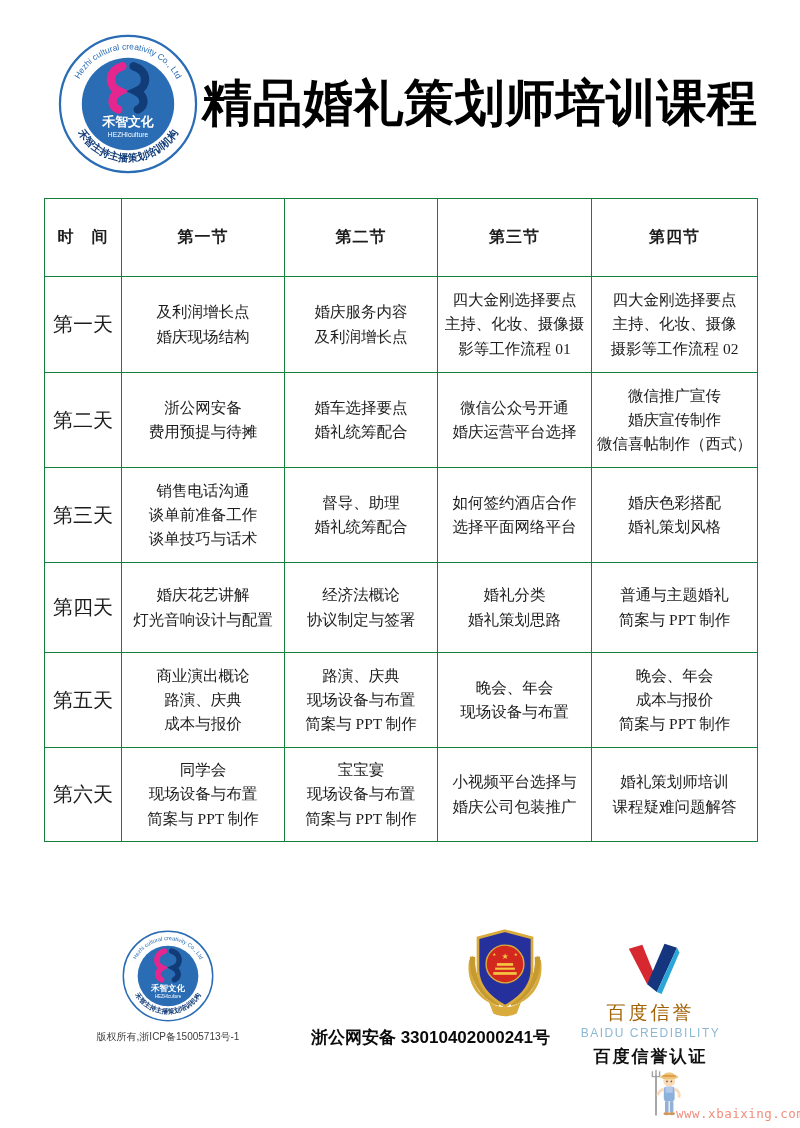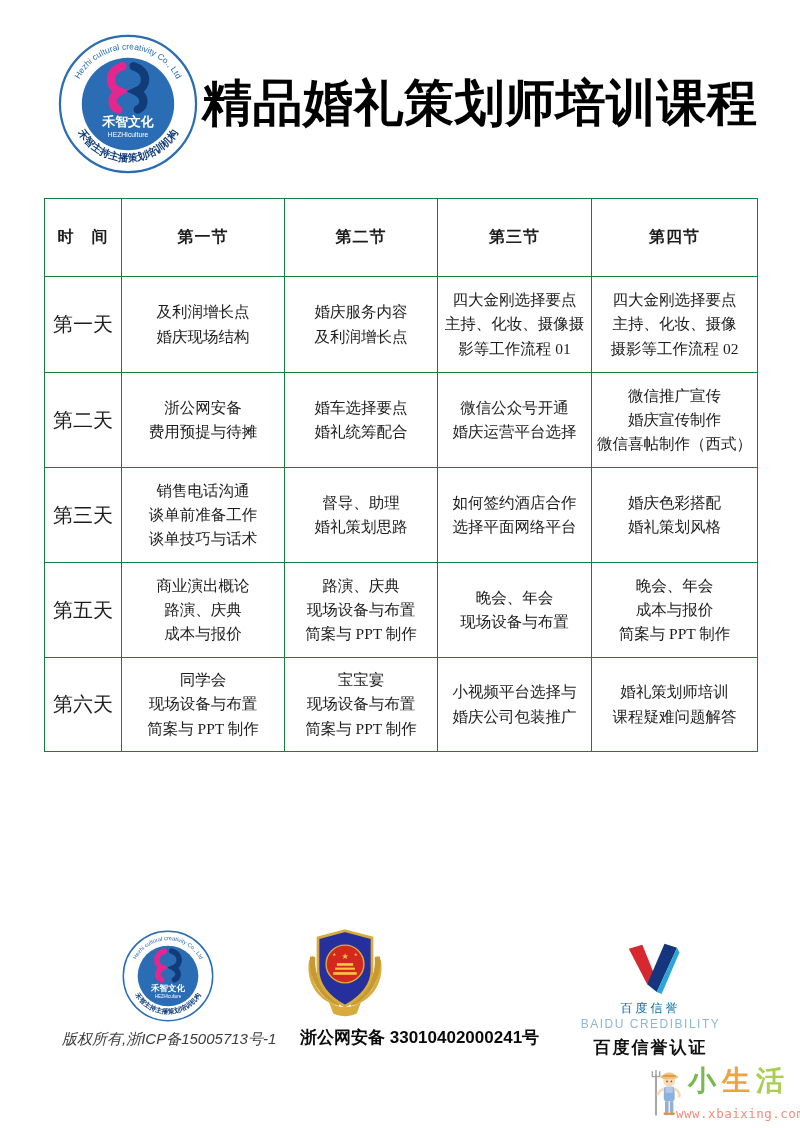--- a/index.html
+++ b/index.html
@@ -38,33 +38,33 @@
   tr.r4 { height:90px; } tr.r5 { height:95px; } tr.r6 { height:94px; }
   .hcell { font-size:16px; font-weight:bold; letter-spacing:1px; }
   .daycell { font-size:20px; font-weight:400; }
   .ccell { font-size:15.5px; line-height:1.55; white-space:pre-line; }
 
   
   .f-left   { position:absolute; left:62px;  top:930px; width:212px; text-align:center; }
   .f-left svg { width:92px; height:92px; }
   .copyright {
     margin-top:4px; font-family:"Liberation Sans", sans-serif;
-    font-size:15px; color:#3c3c3c; white-space:nowrap;font-style:italic;
-  }
-  .f-center { position:absolute; left:300px; top:926px; width:250px; text-align:left; }
+    font-size:10px; color:#3c3c3c; white-space:nowrap;
+  }
+  .f-center { position:absolute; left:300px; top:926px; width:250px; text-align:right; }
   .f-center svg { width:90px; height:94px; }
   .police-caption {
     margin-top:2px; font-family:"Liberation Sans", sans-serif;
     font-size:17px; font-weight:bold; color:#0a0a0a; white-space:nowrap;
   }
   .f-right { position:absolute; left:578px; top:940px; width:145px; text-align:center; }
   .f-right svg { width:62px; height:54px; }
   .baidu-name {
     margin-top:2px; font-family:"Liberation Sans", sans-serif;
-    font-size:12px; color:#0369a1; letter-spacing:3px;
+    font-size:19px; color:#a16207; letter-spacing:3px;
   }
   .baidu-sub {
     font-family:"Liberation Sans", sans-serif;
     font-size:12px; color:#8cb8d4; letter-spacing:1.5px;
   }
   .baidu-caption {
     margin-top:5px; font-family:"Liberation Sans", sans-serif;
     font-size:17px; font-weight:bold; color:#111; letter-spacing:2px;
   }
 
@@ -194,25 +194,36 @@
         <td class="ccell">微信推广宣传
 婚庆宣传制作
 微信喜帖制作（西式）</td>
       </tr>
       <tr class="r3">
         <td class="daycell">第三天</td>
         <td class="ccell">销售电话沟通
 谈单前准备工作
 谈单技巧与话术</td>
         <td class="ccell">督导、助理
-婚礼策划思路</td>
+婚礼统筹配合</td>
         <td class="ccell">如何签约酒店合作
 选择平面网络平台</td>
         <td class="ccell">婚庆色彩搭配
 婚礼策划风格</td>
+      </tr>
+      <tr class="r4">
+        <td class="daycell">第四天</td>
+        <td class="ccell">婚庆花艺讲解
+灯光音响设计与配置</td>
+        <td class="ccell">经济法概论
+协议制定与签署</td>
+        <td class="ccell">婚礼分类
+婚礼策划思路</td>
+        <td class="ccell">普通与主题婚礼
+简案与 PPT 制作</td>
       </tr>
       <tr class="r5">
         <td class="daycell">第五天</td>
         <td class="ccell">商业演出概论
 路演、庆典
 成本与报价</td>
         <td class="ccell">路演、庆典
 现场设备与布置
 简案与 PPT 制作</td>
         <td class="ccell">晚会、年会
@@ -258,15 +269,14 @@
     </svg>
   <div class="baidu-name">百度信誉</div>
   <div class="baidu-sub">BAIDU CREDIBILITY</div>
   <div class="baidu-caption">百度信誉认证</div>
 </div>
 
 <div class="watermark">
   <svg class="wm-mascot">
       <use href="#farmer-mascot"></use>
     </svg>
-  <div class="wm-text"><span class="wm-c0">小</span><span class="wm-c1">生</span><span class="wm-c2">活</span></div>
   <div class="wm-url">www.xbaixing.com</div>
 </div>
 
 </body></html>

